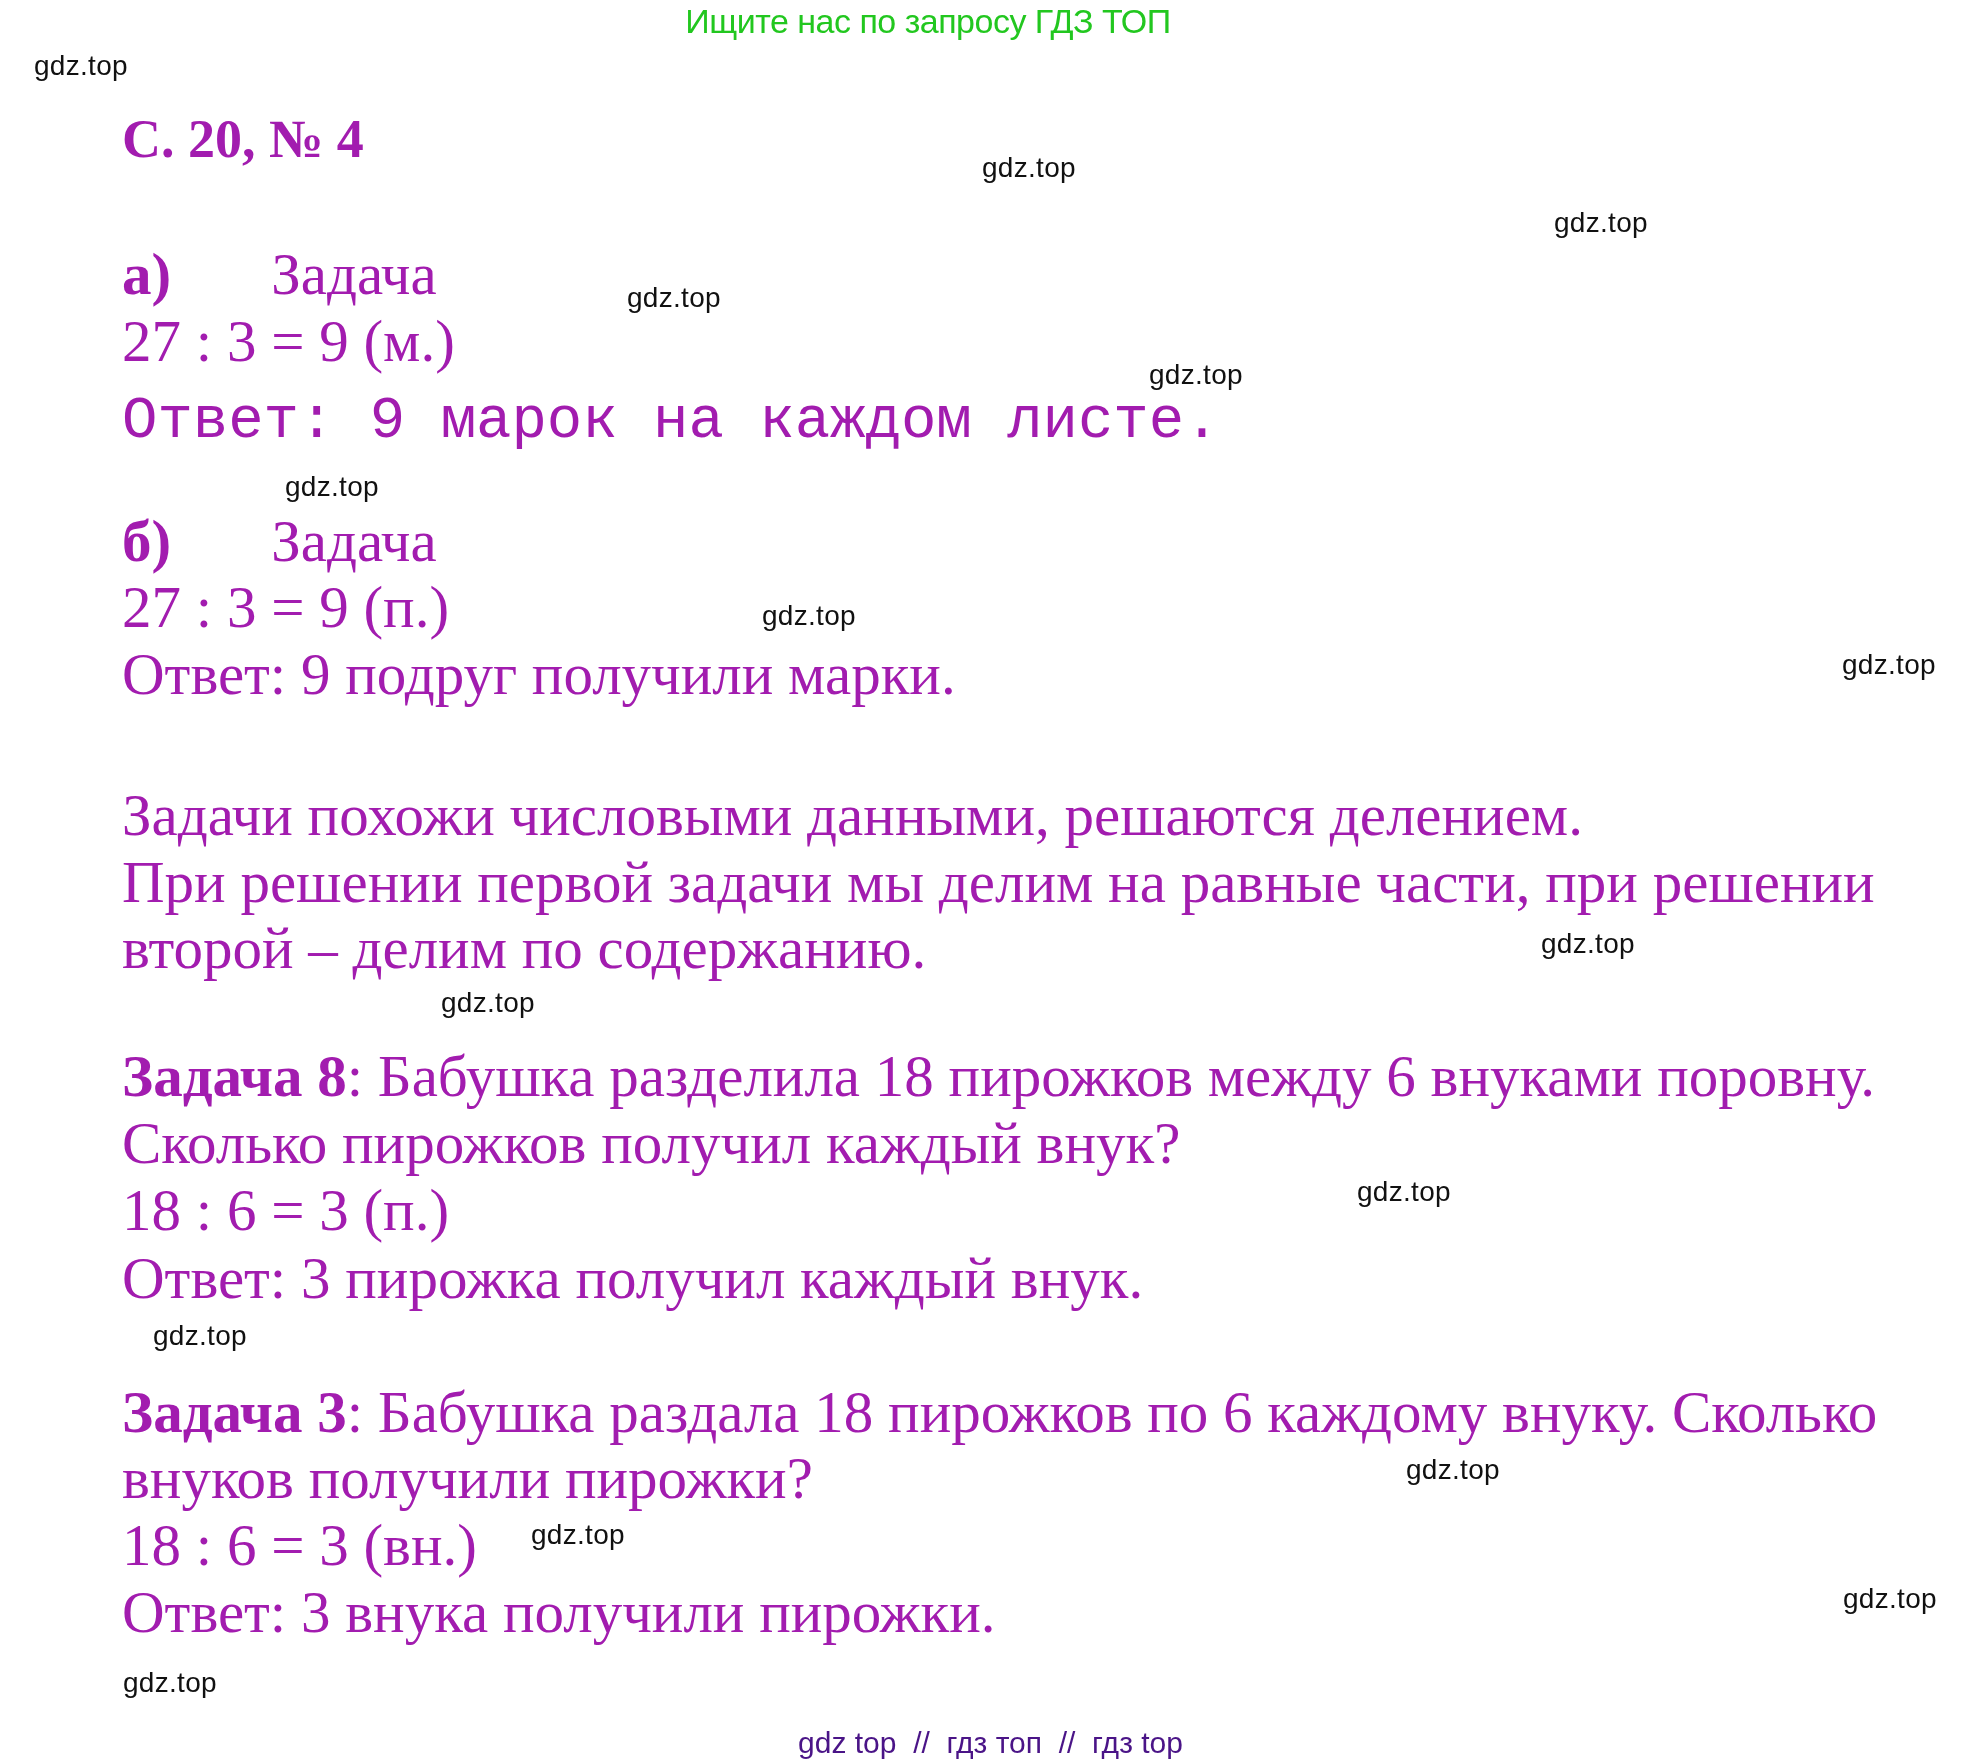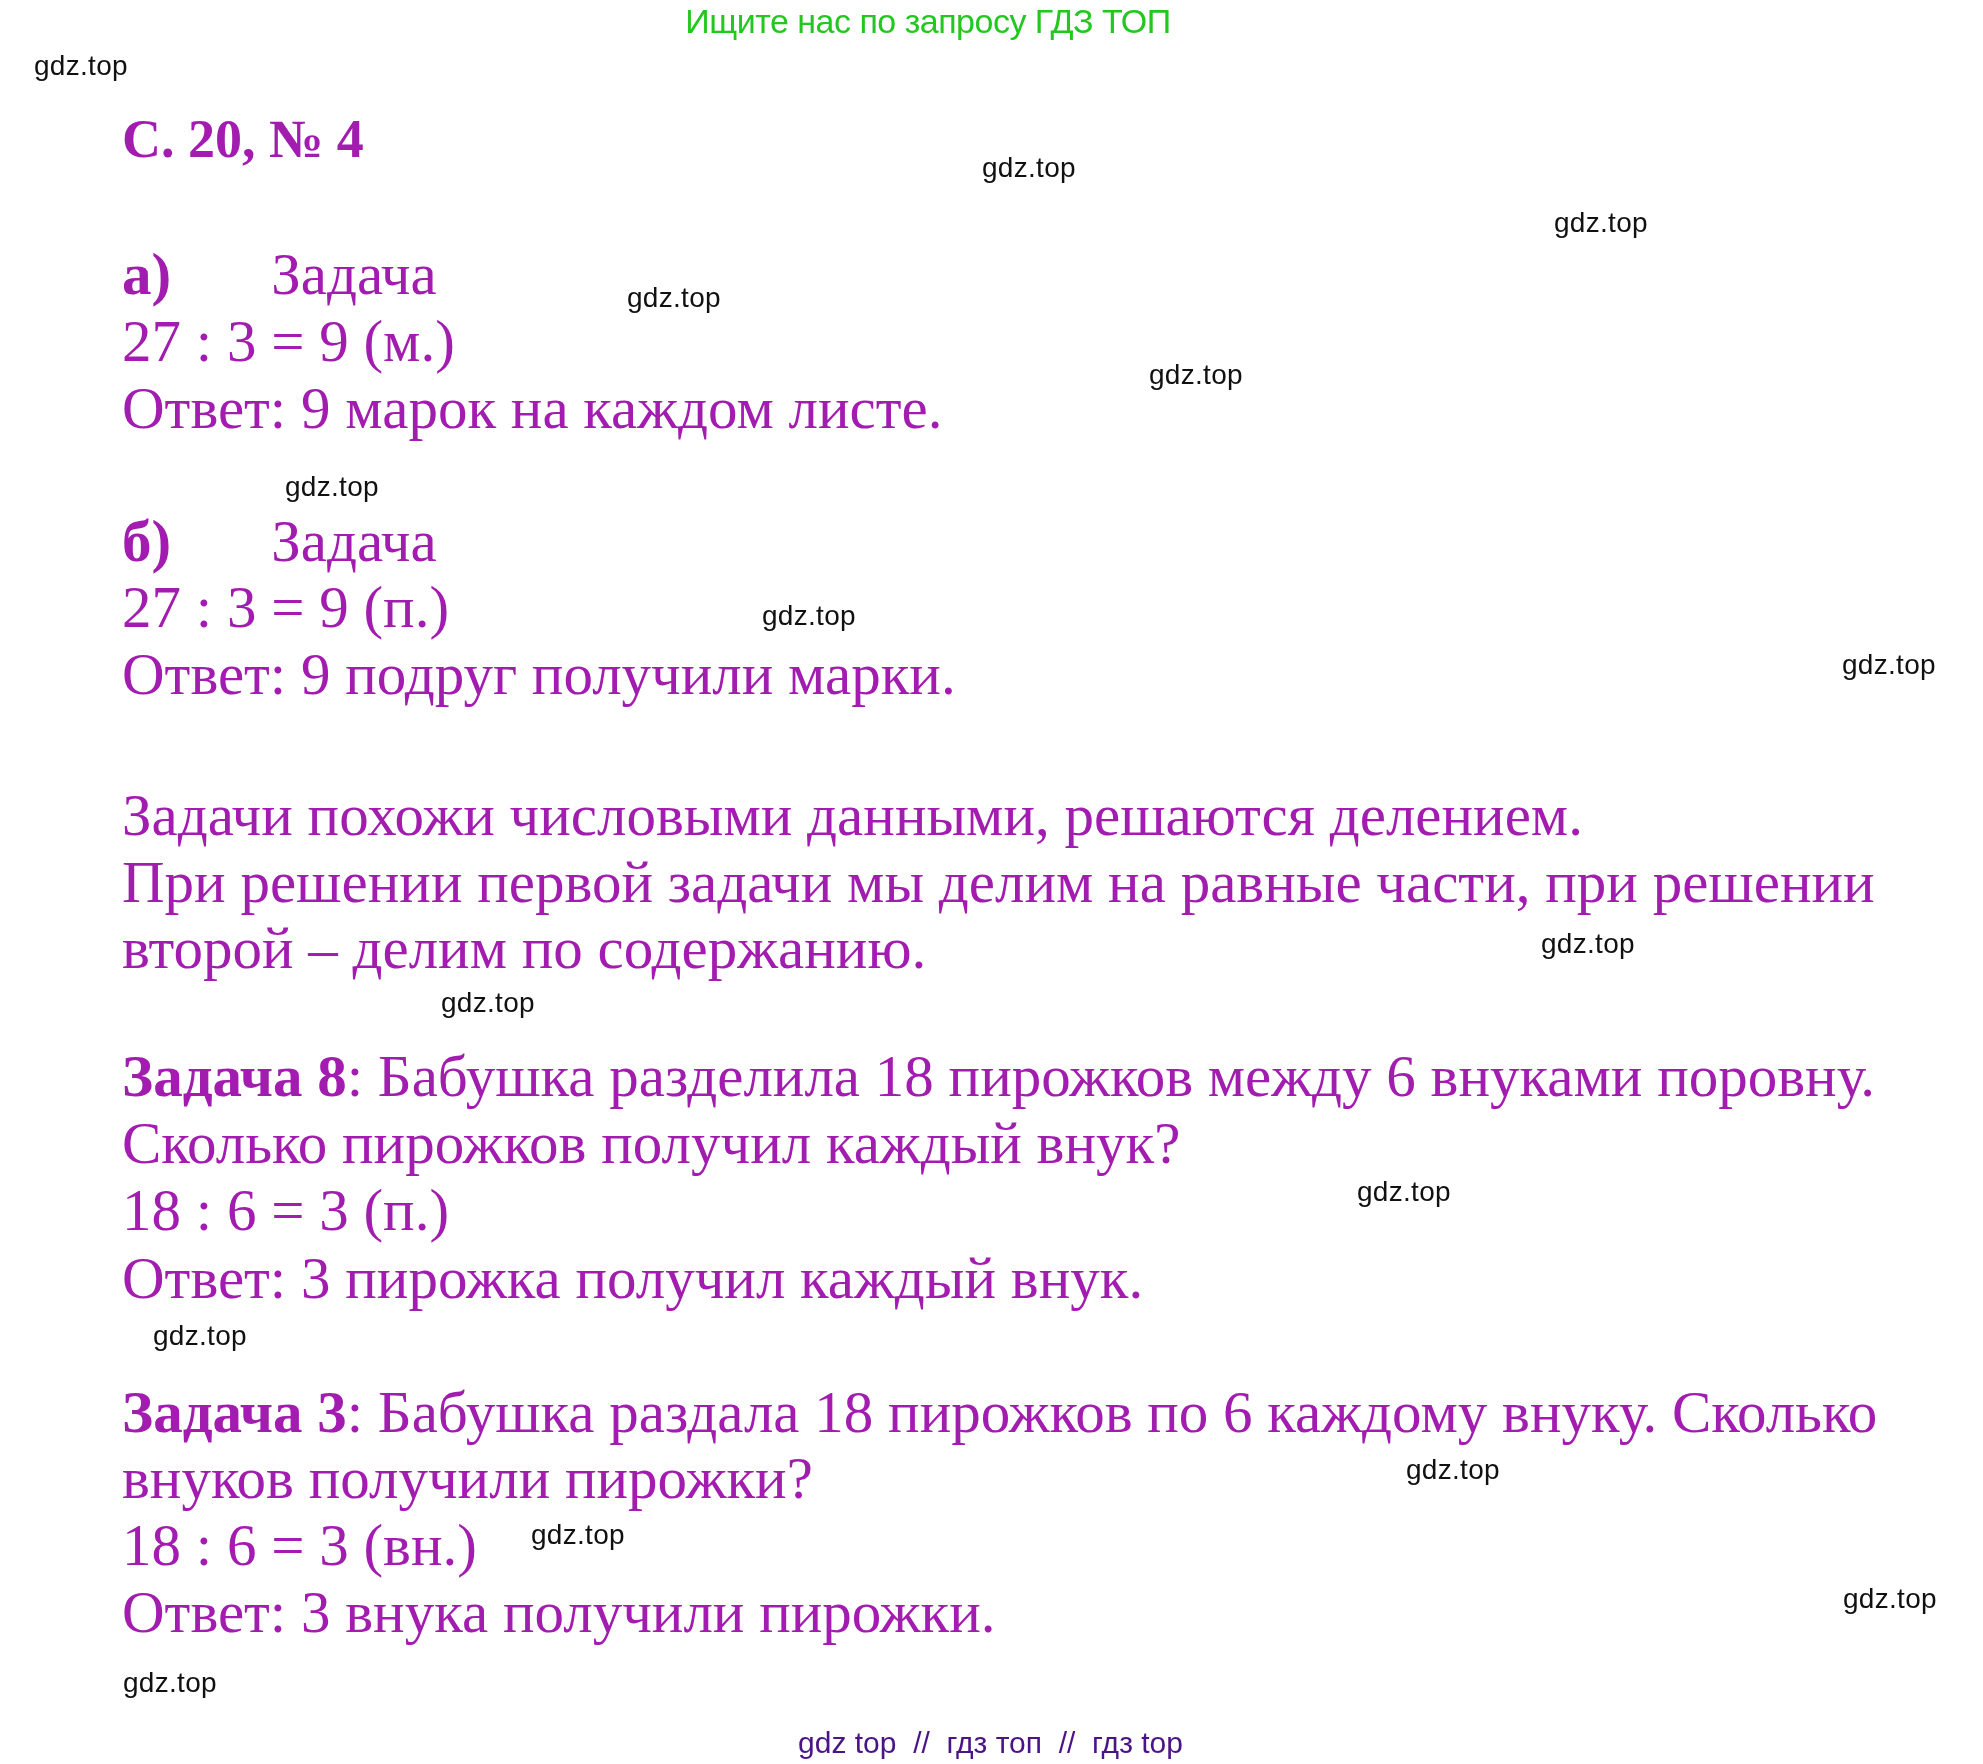--- a/index.html
+++ b/index.html
@@ -32,21 +32,21 @@
 <body>
 
 <div class="banner">Ищите нас по запросу ГДЗ ТОП</div>
 
 <div class="line title" style="top:112px;">С. 20, № 4</div>
 
 <div class="line" style="top:245px;">
   <span class="bold">а)</span><span class="tab-gap"></span><span>Задача</span>
 </div>
 <div class="line" style="top:312px;">27 : 3 = 9 (м.)</div>
-<div class="line" style="top:379px;">Ответ: 9 марок на каждом листе.</div>
+<div class="line" style="top:392px;font-family:Liberation Mono, monospace;">Ответ: 9 марок на каждом листе.</div>
 
 <div class="line" style="top:512px;">
   <span class="bold">б)</span><span class="tab-gap"></span><span>Задача</span>
 </div>
 <div class="line" style="top:578px;text-align:center;">27 : 3 = 9 (п.)</div>
 <div class="line" style="top:645px;">Ответ: 9 подруг получили марки.</div>
 
 <div class="line" style="top:786px;">Задачи похожи числовыми данными, решаются делением.</div>
 <div class="line" style="top:853px;">При решении первой задачи мы делим на равные части, при решении</div>
 <div class="line" style="top:919px;">второй – делим по содержанию.</div>

